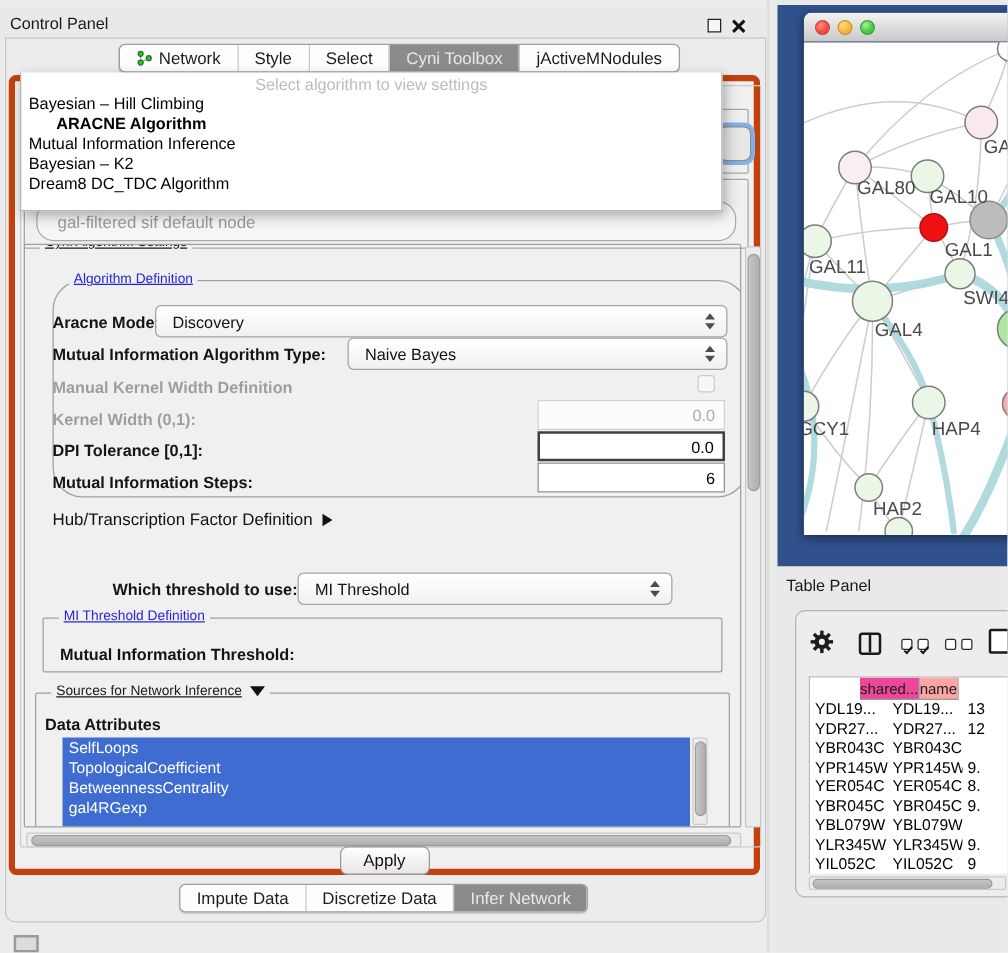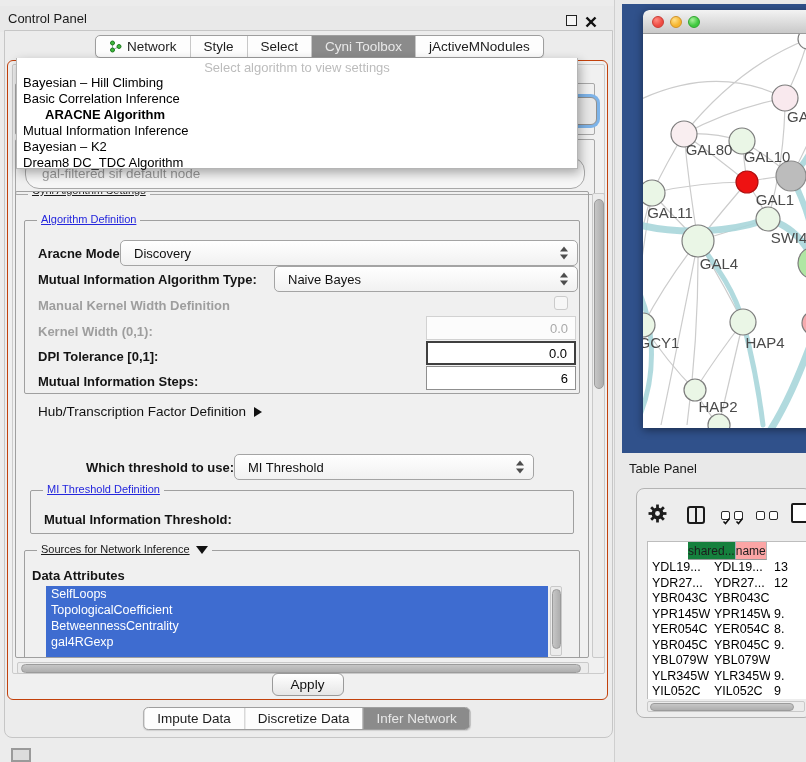--- a/index.html
+++ b/index.html
@@ -15,21 +15,21 @@
   #outer-panel { position:absolute; left:4px; top:30px; width:609px; height:708px; background:#ececec; border:1px solid #c6c6c6; border-radius:0 0 8px 8px; }
 
   .tabbar { position:absolute; display:flex; height:23px; border:1px solid #9e9e9e; border-radius:5px; overflow:hidden; background:#fdfdfd; box-shadow:0 1px 1px rgba(0,0,0,.12); }
   .tab { font-size:13.5px; display:flex; align-items:center; justify-content:center; padding:0 13px; border-left:1px solid #c8c8c8; color:#1c1c1c; white-space:nowrap; }
   .tab:first-child { border-left:none; }
   .tab.sel { background:#8b8b8b; color:#e8e8e8; }
   #tab-bar { left:95px; top:35px; }
   #bottom-tab-bar { left:50%; transform:translateX(-50%); top:707px; }
   .tab .net-ic { margin-right:5px; display:inline-flex; }
 
-  #content { position:absolute; left:7px; top:60px; width:601px; height:640px; background:#f0f0f0; border:1px solid #c2410c; border-radius:6px; }
+  #content { position:absolute; left:7px; top:60px; width:601px; height:640px; background:#f0f0f0; border:5px solid #c2410c; border-radius:6px; }
   #scrollpane { position:absolute; left:4px; top:3px; width:593px; height:610px; border:1px solid #cccccc; border-radius:2px; }
 
   
   .ghost-group { position:absolute; border:1px solid #a8a8a8; border-radius:2px; background:#f0f0f0; }
   #ghost-combo-blue { position:absolute; left:563px; top:36px; width:26px; height:28px; background:#e6e6e6; border:1px solid #8f8f8f; border-radius:6px; box-shadow:0 0 0 3px #7db3e8; }
   #ghost-combo2 { position:absolute; left:17px; top:96px; width:560px; height:32px; background:#f6f6f6; border:1px solid #a8a8a8; border-radius:14px; display:flex; align-items:center; padding-left:16px; font-size:13.5px; color:#9a9a9a; }
 
   
   .group { position:absolute; border:1px solid #9f9f9f; border-radius:2px; }
   .gtitle { position:absolute; top:-8px; left:12px; background:#f0f0f0; padding:0 4px; font-size:11px; color:#1a1a1a; white-space:nowrap;text-decoration:underline; }
@@ -91,21 +91,21 @@
   #cols-icon::after { content:""; position:absolute; left:6px; top:0; width:2px; height:14px; background:#1a1a1a; }
   .cb-pair { display:flex; gap:4px; }
   #checked-pair { left:84px; top:22px; }
   #unchecked-pair { left:119px; top:22px; }
   .mini-cb { width:9px; height:9px; border:1.5px solid #2a2a2a; border-radius:2px; background:#fff; position:relative; }
   #page-icon { left:154px; top:14px; width:17px; height:20px; border:2px solid #1a1a1a; border-radius:2px; background:#fff; }
 
   #tp-table { position:absolute; left:10px; top:52px; width:166px; height:158px; overflow:hidden; background:#ffffff; border-left:1px solid #bdbdbd; border-top:1px solid #bdbdbd; }
   #tp-header { display:flex; height:18px; }
   .th { font-size:12px; color:#1c1c1c; display:flex; align-items:center; justify-content:center; border-right:1px solid #9fb0bc; border-bottom:1px solid #9a9a9a; }
-  .th.blue { background:#15803d;margin-left:40px; }
+  .th.blue { background:#ec4899;margin-left:40px; }
   .th.gray { background:#fca5a5; border-right-color:#b5b5b5; }
   .trow { display:flex; height:15.5px; }
   .tcell { font-size:12.5px; color:#000; line-height:15.5px; white-space:nowrap; overflow:hidden; padding-left:4px; }
   #tp-hscroll { position:absolute; left:10px; top:212px; width:158px; height:11px; }
 </style>
 </head>
 <body>
 
 <div id="left-panel">
   <div id="cp-titlebar">
@@ -152,21 +152,21 @@
     <div class="ghost-group" style="left:7px; top:22px; width:580px; height:52px;"></div>
     <div class="ghost-group" style="left:7px; top:78px; width:580px; height:56px;"></div>
     <div id="ghost-combo-blue"></div>
     <div id="ghost-combo2">
       <span>gal-filtered sif default node</span>
     </div>
 
     <div class="group" style="left:7px; top:130px; width:574px; height:467px; overflow:hidden;">
       <span class="gtitle">Cyni Algorithm Settings</span>
 
-      <div class="group" style="left:8px; top:28px; width:556px; height:174px;">
+      <div class="group" style="left:22px; top:28px; width:556px; height:174px;border-radius:24px;">
         <span class="gtitle blue">Algorithm Definition</span>
       </div>
       <span class="flabel" style="left:22px; top:54px;">Aracne Mode:</span>
       <div class="combo" style="left:104px; top:48px; width:458px; height:26px;">
         <span>Discovery</span>
         <span class="arrows"></span>
       </div>
       <span class="flabel" style="left:22px; top:80px;">Mutual Information Algorithm Type:</span>
       <div class="combo" style="left:258px; top:74px; width:304px; height:26px;">
         <span>Naive Bayes</span>
@@ -236,21 +236,20 @@
       </div>
       <div class="tab sel">
         <span>Infer Network</span>
       </div>
     </div>
 
   <div id="algo-popup">
     <div id="algo-placeholder">Select algorithm to view settings</div>
     <div id="algo-list">
         <div class="algo-item">Bayesian – Hill Climbing</div>
-        <div class="algo-item">Basic Correlation Inference</div>
         <div class="algo-item bold">ARACNE Algorithm</div>
         <div class="algo-item">Mutual Information Inference</div>
         <div class="algo-item">Bayesian – K2</div>
         <div class="algo-item">Dream8 DC_TDC Algorithm</div>
       </div>
   </div>
 
   <div id="mini-square"></div>
 </div>
 

